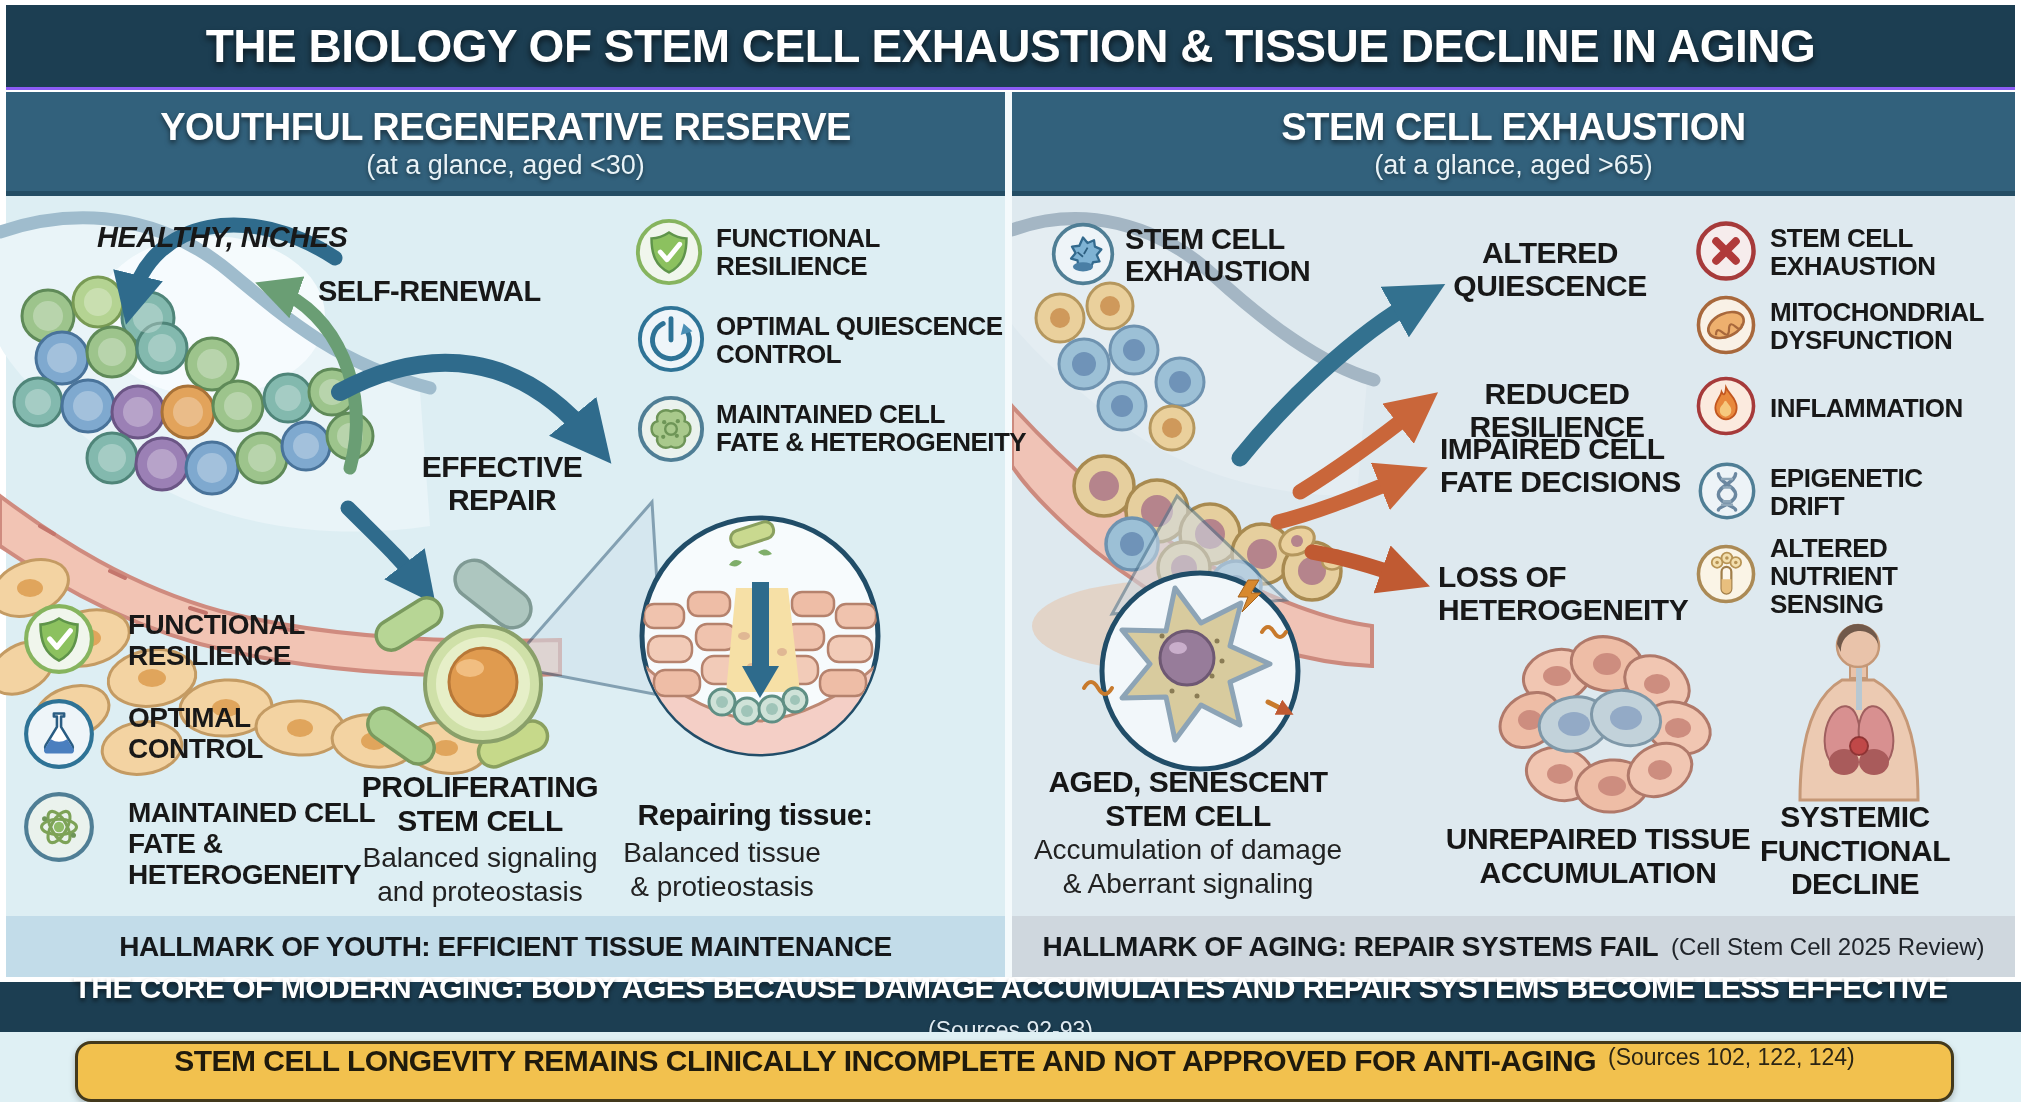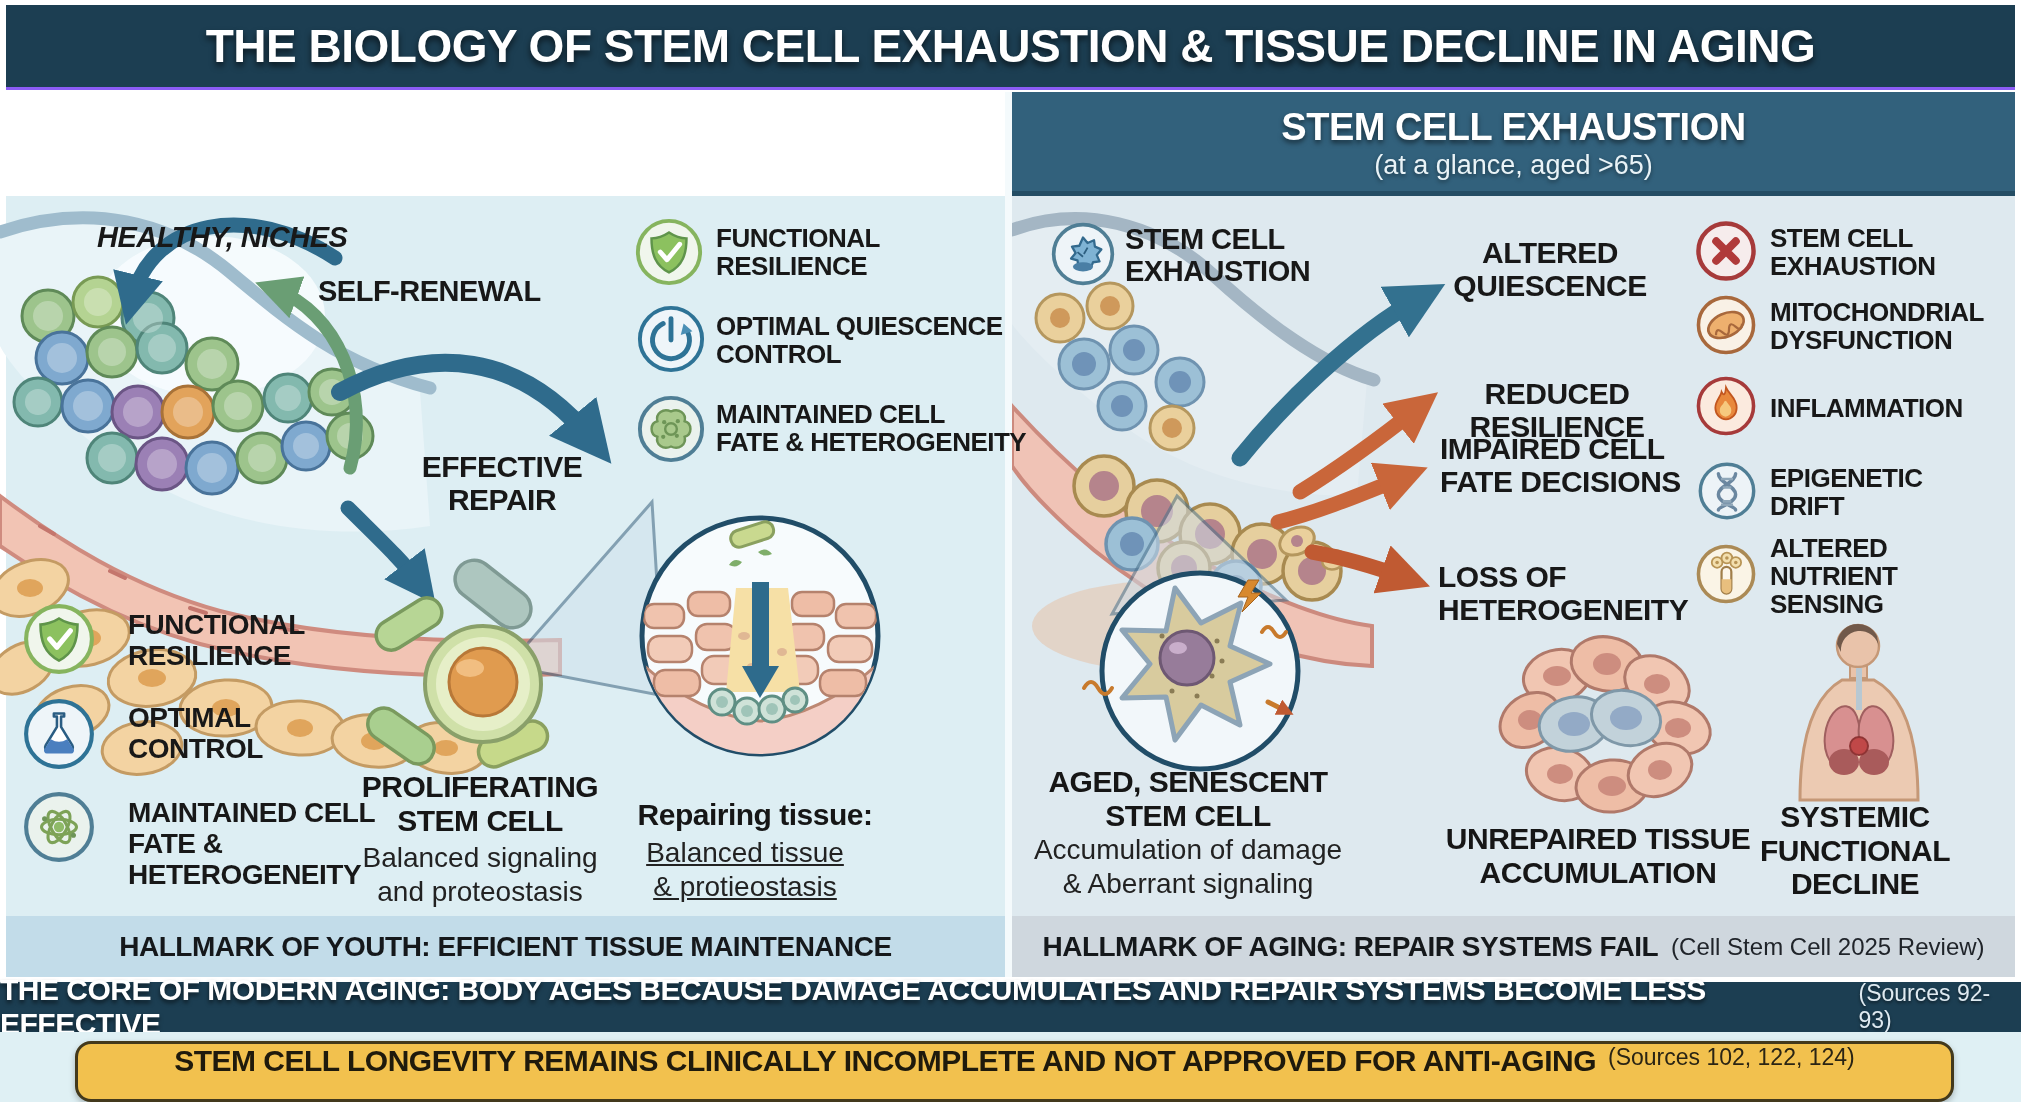--- a/index.html
+++ b/index.html
@@ -54,21 +54,21 @@
     left:1012px; width:1003px; top:916px; height:61px;
     background:var(--hallmark-right-bg,#cfd7de);
     display:flex; align-items:center; justify-content:center; gap:13px;
   }
   .hallmark-txt{font-weight:bold; font-size:28px; letter-spacing:-0.5px; color:#15181b;}
   .hallmark-note{font-size:24px; color:#20242a;}
   
   .core-bar{
     left:0; width:2021px; top:982px; height:50px;
     background:var(--header-bar,#1c3e52);
-    display:flex; align-items:center; justify-content:center; gap:12px;
+    display:flex; align-items:center; justify-content:center; gap:12px;flex-direction:column;
   }
   .core-bold{color:#ffffff; font-weight:bold; font-size:30px; letter-spacing:-0.5px; text-shadow:0 3px 4px rgba(0,0,0,.55);}
   .core-note{color:#dfeaf1; font-size:23px; text-shadow:0 2px 3px rgba(0,0,0,.5);}
   .bottom-strip{left:0; width:2021px; top:1032px; height:70px; background:#dff0f4;}
   .banner{
     left:75px; width:1873px; top:1041px; height:55px;
     background:var(--banner-bg,#f2c14e);
     border:3px solid #43391c; border-radius:16px;
     box-shadow:0 3px 6px rgba(0,0,0,.25);
     display:flex; align-items:flex-start; justify-content:center; gap:12px;
@@ -90,20 +90,24 @@
 </style>
 </head>
 <body>
 
 <div class="canvas">
 
   <div class="abs title-bar">
     <div class="t">THE BIOLOGY OF STEM CELL EXHAUSTION &amp; TISSUE DECLINE IN AGING</div>
   </div>
 
+  <div class="abs panel-header ph-left">
+    <div class="h">YOUTHFUL REGENERATIVE RESERVE</div>
+    <div class="s">(at a glance, aged &lt;30)</div>
+  </div>
   <div class="abs panel-header ph-right">
     <div class="h">STEM CELL EXHAUSTION</div>
     <div class="s">(at a glance, aged &gt;65)</div>
   </div>
 
   <div class="abs panel-body-left"></div>
   <div class="abs panel-body-right"></div>
   <div class="abs divider"></div>
 
   <svg class="abs illus" style="left:0;top:196px;" width="1006" height="600" viewBox="0 0 1006 600">
@@ -475,21 +479,21 @@
   </div>
   <div class="abs lbl lbl28 pre" style="left:128px;top:798px;">MAINTAINED CELL
 FATE &amp;
 HETEROGENEITY</div>
 
   <div class="abs capb pre tc cx" style="left:480px;top:770px;">PROLIFERATING
 STEM CELL</div>
   <div class="abs cap pre tc cx" style="left:480px;top:841px;">Balanced signaling
 and proteostasis</div>
   <div class="abs capb pre tc cx" style="left:755px;top:798px;">Repairing tissue:</div>
-  <div class="abs cap pre tc cx" style="left:745px;top:836px;text-decoration:underline;">Balanced tissue
+  <div class="abs cap pre tc cx" style="left:722px;top:836px;">Balanced tissue
 &amp; protieostasis</div>
 
   <div class="abs icon-circle" style="left:1050px;top:221px;">
     <svg width="66" height="66" viewBox="0 0 72 72">
         <circle cx="36" cy="36" r="32" fill="#eef4f8" stroke="#4f7e95" stroke-width="4"></circle>
         <path d="M36,18 l5,6 7,-3 1,7 7,3 -5,6 3,7 -7,1 -3,7 -6,-5 -7,3 -1,-7 -7,-2 5,-6 -4,-7 8,-1 z" fill="#7fb3d4" stroke="#336a8e" stroke-width="2.5" stroke-linejoin="round"></path>
         <path d="M30,34 l6,5 M41,29 l-4,7" stroke="#2d5f80" stroke-width="2" fill="none"></path>
         <ellipse cx="36" cy="50" rx="11" ry="5" fill="#4a7fa5"></ellipse>
       </svg>
   </div>

